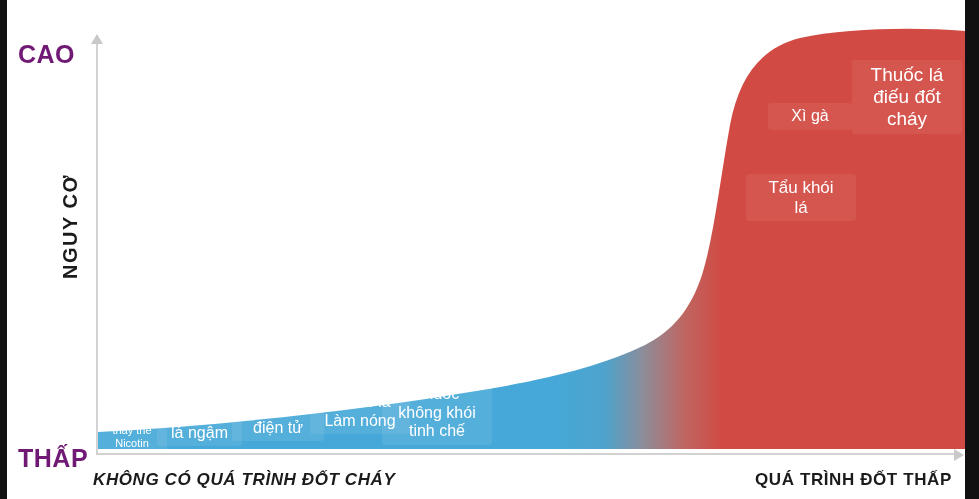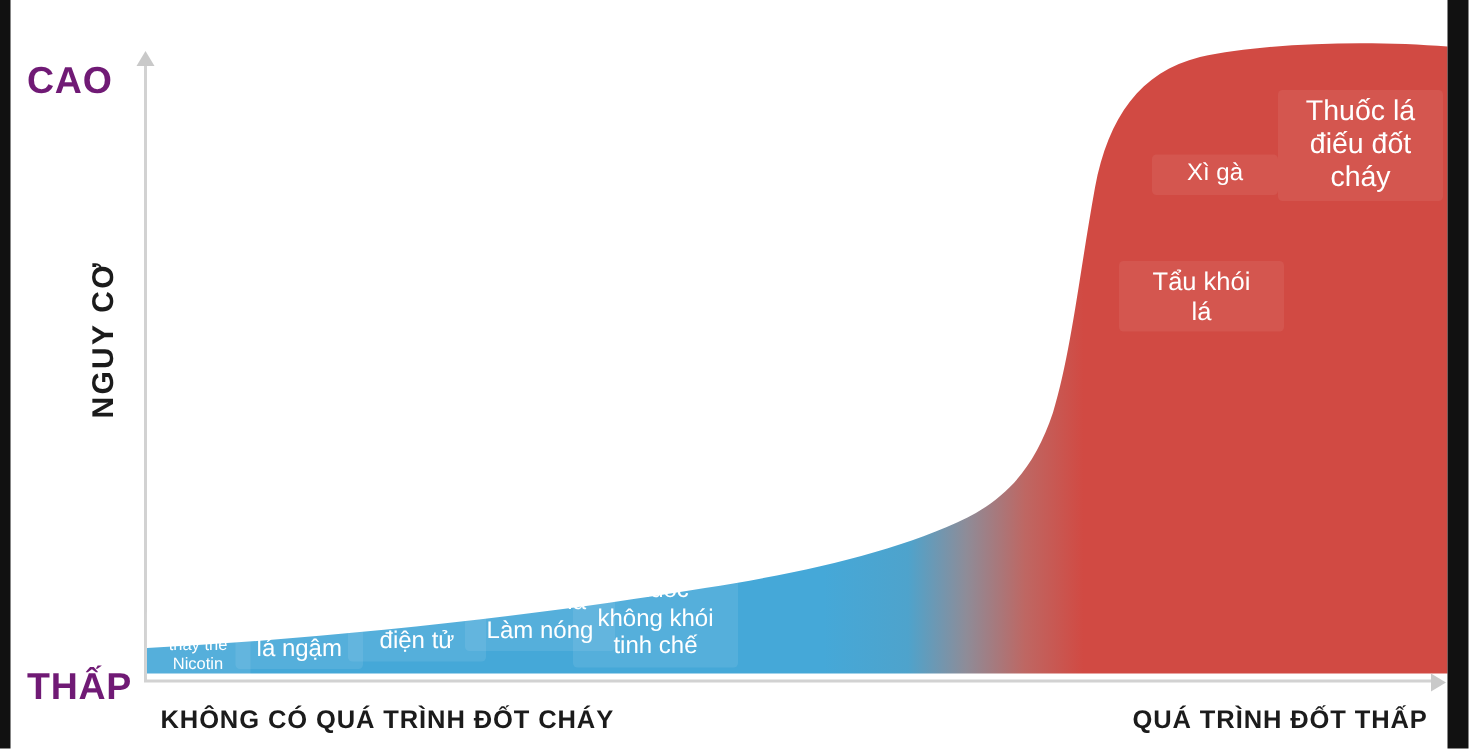--- a/index.html
+++ b/index.html
@@ -36,21 +36,21 @@
     border-left:10px solid #c9c9c9;}
 
   
   #curve-area{position:absolute;left:0;top:0;width:979px;height:499px;}
 
   
   .bottom-caption{
     position:absolute;top:470px;font-size:17px;font-weight:bold;
     color:#1b1b1b;letter-spacing:.6px;
   }
-  #caption-no-combustion{left:107px;}
+  #caption-no-combustion{left:93px;font-style:italic;}
   #caption-combustion{left:755px;}
 
   
   .prod-label{
     position:absolute;color:#ffffff;font-weight:normal;text-align:center;
     line-height:1.16;border-radius:3px;padding:4px 5px;
     white-space:pre-line;
   }
   .prod-label.blue-band{background:rgba(255,255,255,0.085);}
   .prod-label.red-band{background:rgba(255,255,255,0.065);}

